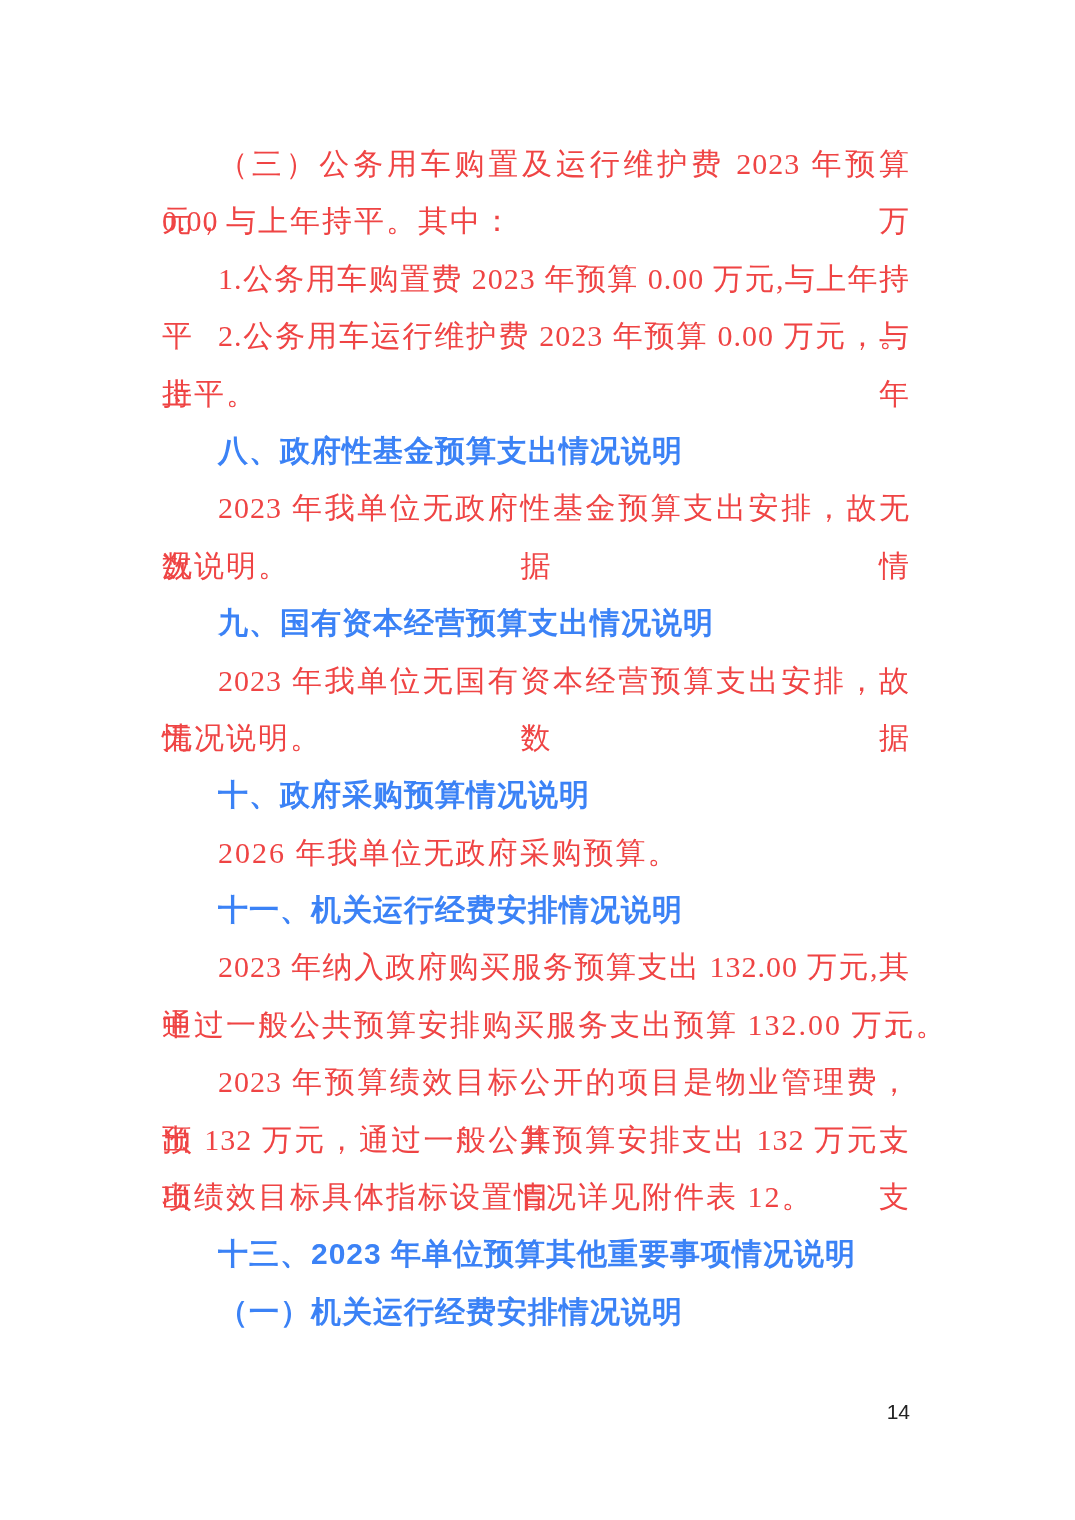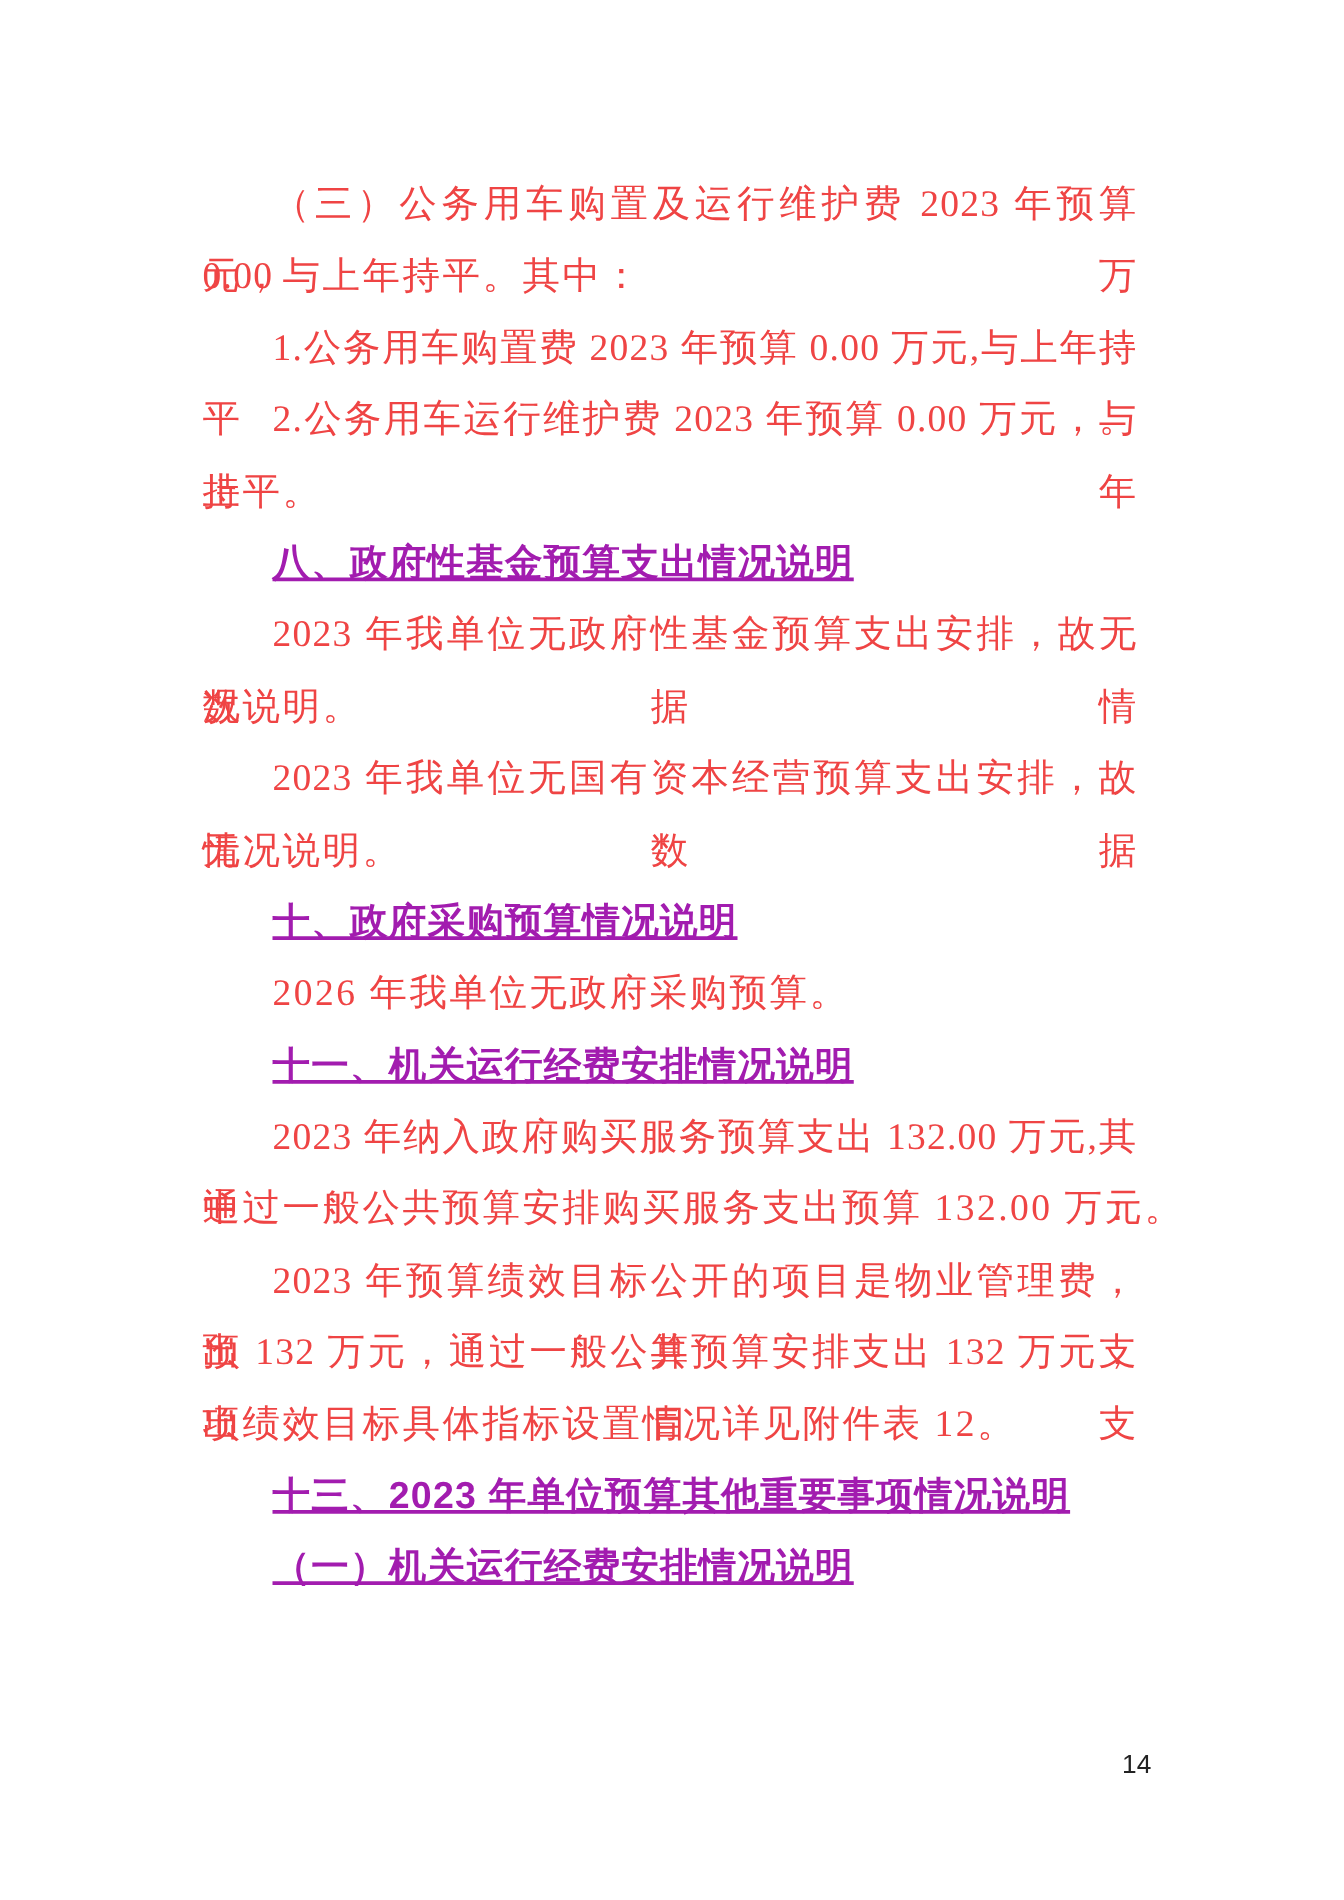--- a/index.html
+++ b/index.html
@@ -36,27 +36,26 @@
     text-align: justify;
     text-align-last: justify;
     text-justify: inter-character;
     letter-spacing: 1px;
   }
   .heading {
     font-family: "Liberation Sans", "DejaVu Sans", sans-serif;
     font-weight: 700;
     font-size: 30px;
     letter-spacing: 1px;
-    color: #a21caf;
-    text-decoration: underline;
+    color: #3b82f6;
   }
   .page-footer {
     position: absolute;
     top: 1400px;
-    right: 154px;
+    right: 165px;
     font-family: "Liberation Sans", "DejaVu Sans", sans-serif;
     font-size: 21px;
     color: #222222;
     text-align: right;
     margin-left: 26px;
   }
 </style>
 </head>
 <body>
 
@@ -66,20 +65,21 @@
     <div class="line indent justify">（三）公务用车购置及运行维护费 2023 年预算 0.00 万</div>
     <div class="line">元，与上年持平。其中：</div>
     <div class="line indent justify">1.公务用车购置费 2023 年预算 0.00 万元,与上年持平。</div>
     <div class="line indent justify">2.公务用车运行维护费 2023 年预算 0.00 万元，与上年</div>
     <div class="line">持平。</div>
 
     <div class="line heading indent">八、政府性基金预算支出情况说明</div>
     <div class="line indent justify">2023 年我单位无政府性基金预算支出安排，故无数据情</div>
     <div class="line">况说明。</div>
 
+    <div class="line heading indent">九、国有资本经营预算支出情况说明</div>
     <div class="line indent justify">2023 年我单位无国有资本经营预算支出安排，故无数据</div>
     <div class="line">情况说明。</div>
 
     <div class="line heading indent">十、政府采购预算情况说明</div>
     <div class="line indent">2026 年我单位无政府采购预算。</div>
 
     <div class="line heading indent">十一、机关运行经费安排情况说明</div>
     <div class="line indent justify">2023 年纳入政府购买服务预算支出 132.00 万元,其中：</div>
     <div class="line">通过一般公共预算安排购买服务支出预算 132.00 万元。</div>
 

